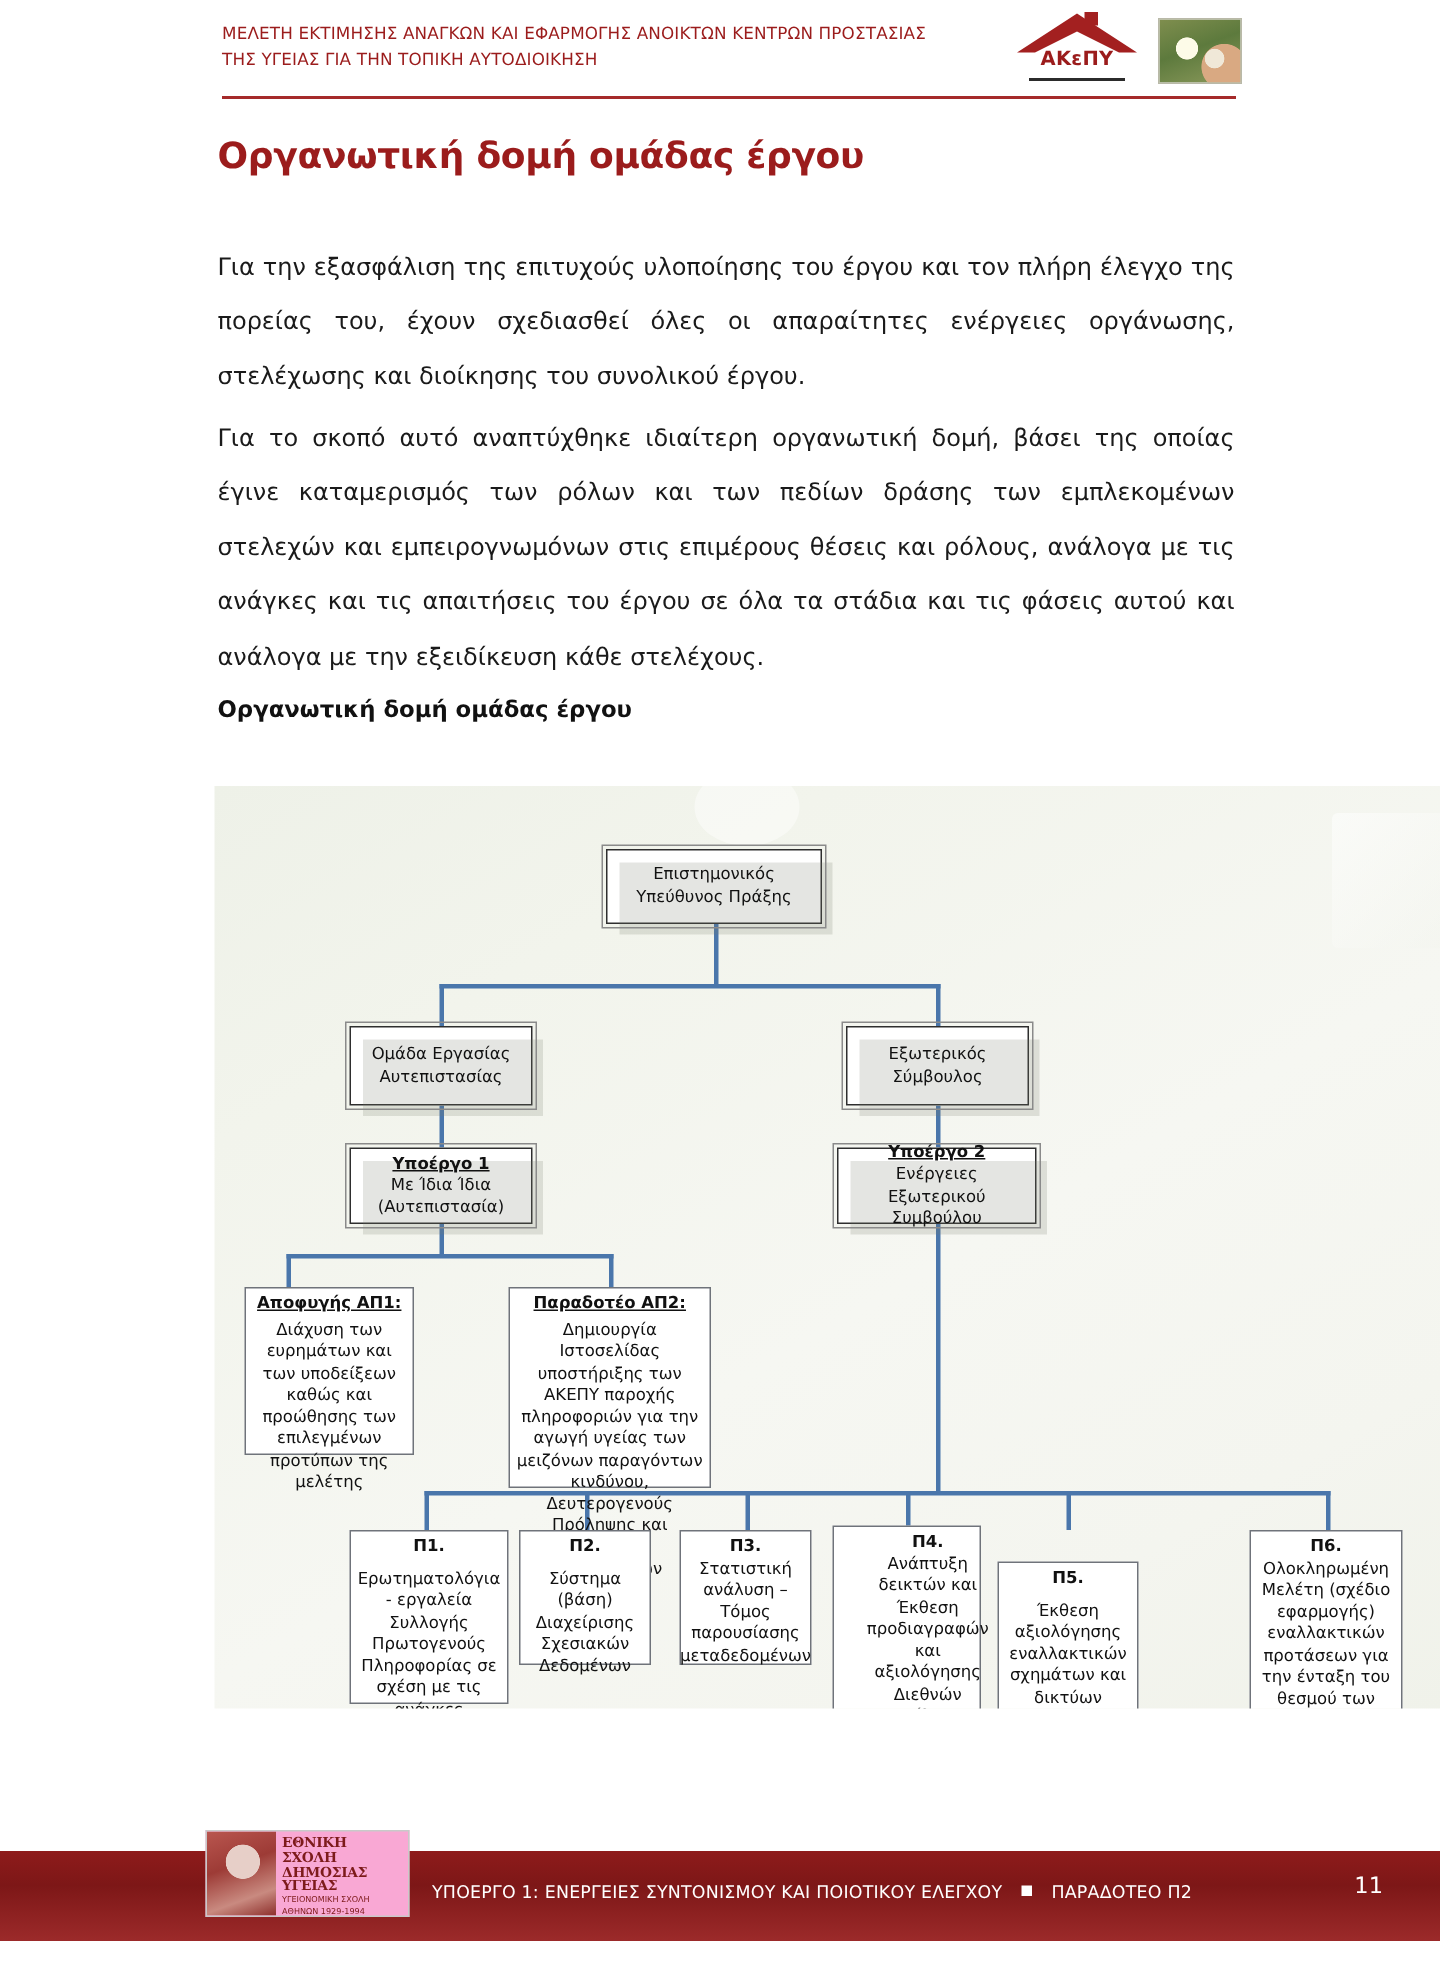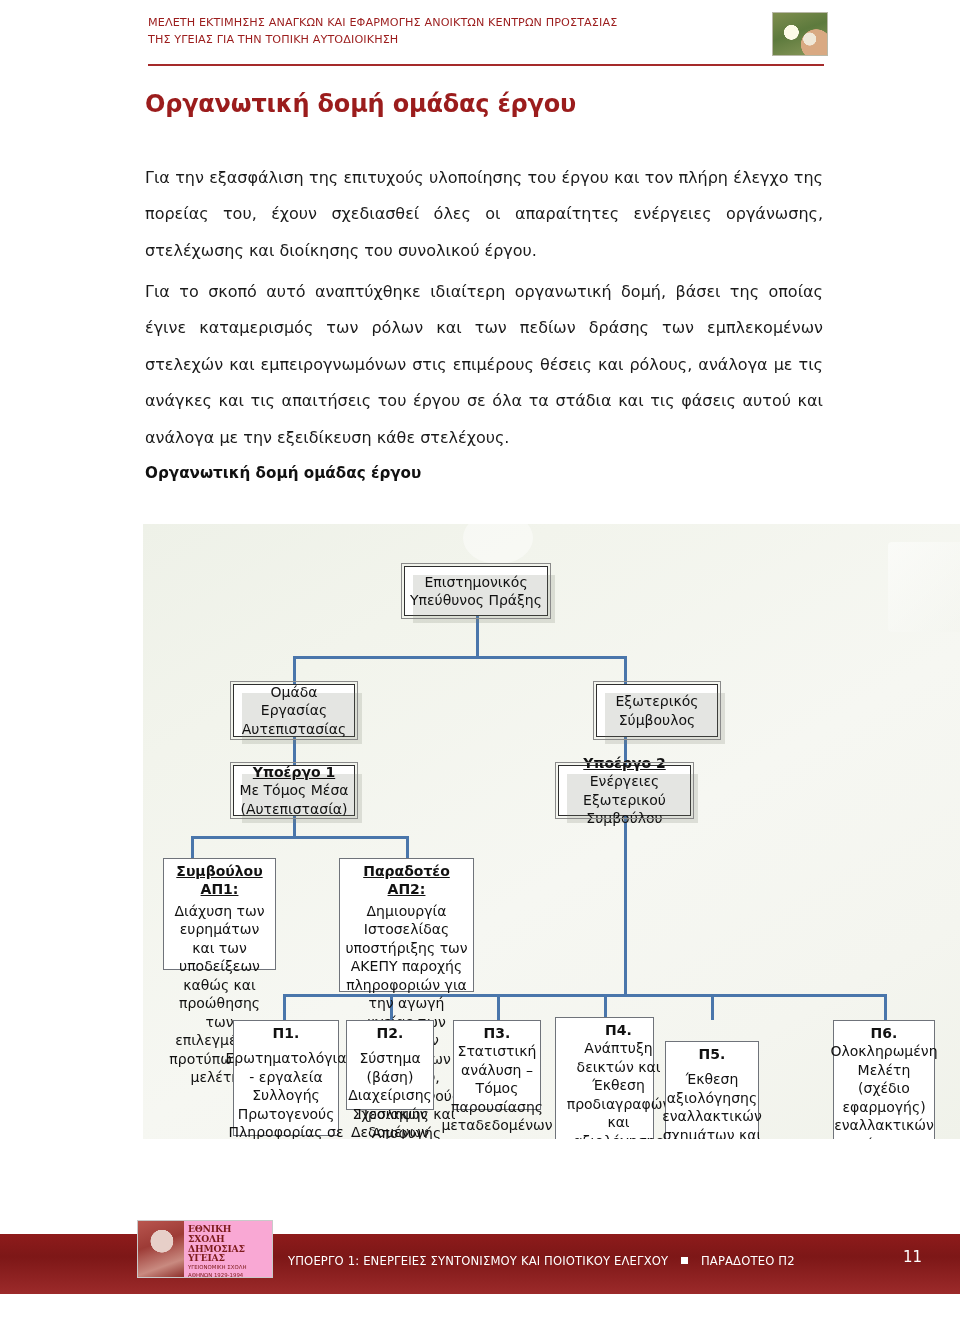--- a/index.html
+++ b/index.html
@@ -114,21 +114,21 @@
 
   
   .node {
     position: absolute;
     background: #ffffff;
     border: 1px solid #2e2e2e;
     outline: 1px solid #8a8a8a;
     outline-offset: 2px;
     color: #111;
     text-align: center;
-    font-size: 14px;
+    font-size: 11px;
     line-height: 1.32;
     display: flex; flex-direction: column;
     align-items: center; justify-content: center;
     padding: 3px 4px;
     z-index: 3;
   }
   .node .hdr { font-weight: bold; }
   .node .hdr.u { text-decoration: underline; }
 
   .node.plain {
@@ -210,20 +210,28 @@
 </style>
 </head>
 <body>
 
 <div class="doc-header">
   <div class="header-title-block">
     <span>ΜΕΛΕΤΗ ΕΚΤΙΜΗΣΗΣ ΑΝΑΓΚΩΝ ΚΑΙ ΕΦΑΡΜΟΓΗΣ ΑΝΟΙΚΤΩΝ ΚΕΝΤΡΩΝ ΠΡΟΣΤΑΣΙΑΣ</span>
     <span class="l2">ΤΗΣ ΥΓΕΙΑΣ ΓΙΑ ΤΗΝ ΤΟΠΙΚΗ ΑΥΤΟΔΙΟΙΚΗΣΗ</span>
   </div>
 
+  <div class="akepy-logo">
+    <svg class="roof" viewBox="0 0 84 30">
+      <polygon points="42,1 82,27 70,27 42,13 14,27 2,27" fill="#a32020"></polygon>
+      <rect x="47" y="0" width="9" height="9" fill="#a32020"></rect>
+    </svg>
+    <div class="brandtext">ΑΚεΠΥ</div>
+    <div class="underline"></div>
+  </div>
 
   <div class="flower-img"></div>
   <div class="header-rule"></div>
 </div>
 
 <div class="content">
 
   <h1 class="page-title">Οργανωτική δομή ομάδας έργου</h1>
 
   <p class="para p1">Για την εξασφάλιση της επιτυχούς υλοποίησης του έργου και τον πλήρη έλεγχο της πορείας του, έχουν σχεδιασθεί όλες οι απαραίτητες ενέργειες οργάνωσης, στελέχωσης και διοίκησης του συνολικού έργου.</p>
@@ -261,39 +269,39 @@
     <div class="node shadowed" style="left:261px; top:42px; width:144px; height:50px;">
       <div>Επιστημονικός</div>
       <div>Υπεύθυνος Πράξης</div>
     </div>
 
     <div class="node shadowed" style="left:90px; top:160px; width:122px; height:53px;">
       <div>Ομάδα Εργασίας</div>
       <div>Αυτεπιστασίας</div>
     </div>
 
-    <div class="node shadowed" style="left:421px; top:160px; width:122px; height:53px;margin-left:32px;">
+    <div class="node shadowed" style="left:421px; top:160px; width:122px; height:53px;">
       <div>Εξωτερικός</div>
       <div>Σύμβουλος</div>
     </div>
 
     <div class="node shadowed" style="left:90px; top:241px; width:122px; height:51px;">
       <div class="hdr u">Υποέργο 1</div>
-      <div>Με Τόμος Μέσα</div>
+      <div>Με Ίδια Ίδια</div>
       <div>(Αυτεπιστασία)</div>
     </div>
 
     <div class="node shadowed" style="left:415px; top:241px; width:133px; height:51px;">
       <div class="hdr u">Υποέργο 2</div>
       <div>Ενέργειες Εξωτερικού</div>
       <div>Συμβούλου</div>
     </div>
 
     <div class="node plain" style="left:20px; top:334px; width:113px; height:112px; justify-content:flex-start;">
-      <div class="hdr u" style="margin-bottom:3px;">Συμβούλου ΑΠ1:</div>
+      <div class="hdr u" style="margin-bottom:3px;">Αποφυγής ΑΠ1:</div>
       <div>Διάχυση των ευρημάτων και των υποδείξεων καθώς και προώθησης των επιλεγμένων προτύπων της μελέτης</div>
     </div>
 
     <div class="node plain" style="left:196px; top:334px; width:135px; height:134px; justify-content:flex-start;">
       <div class="hdr u" style="margin-bottom:3px;">Παραδοτέο ΑΠ2:</div>
       <div>Δημιουργία Ιστοσελίδας υποστήριξης των ΑΚΕΠΥ παροχής πληροφοριών για την αγωγή υγείας των μειζόνων παραγόντων κινδύνου, Δευτερογενούς Πρόληψης και Αποφυγής Ατυχημάτων</div>
     </div>
 
     <div class="node plain" style="left:90px; top:496px; width:106px; height:116px; justify-content:flex-start;">
       <div class="hdr" style="margin-bottom:7px;">Π1.</div>

